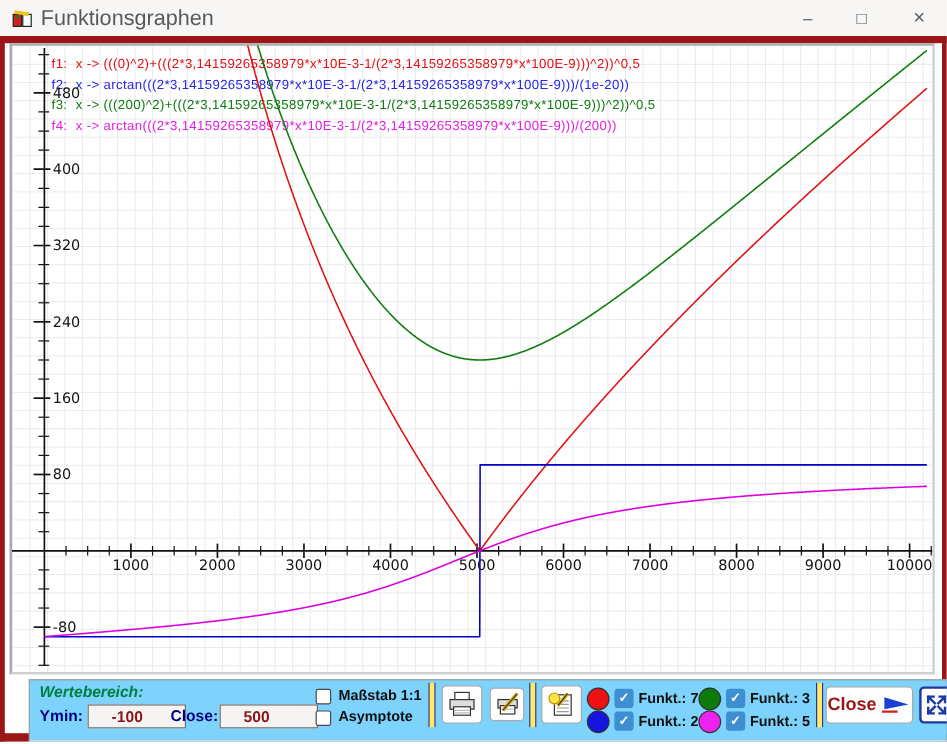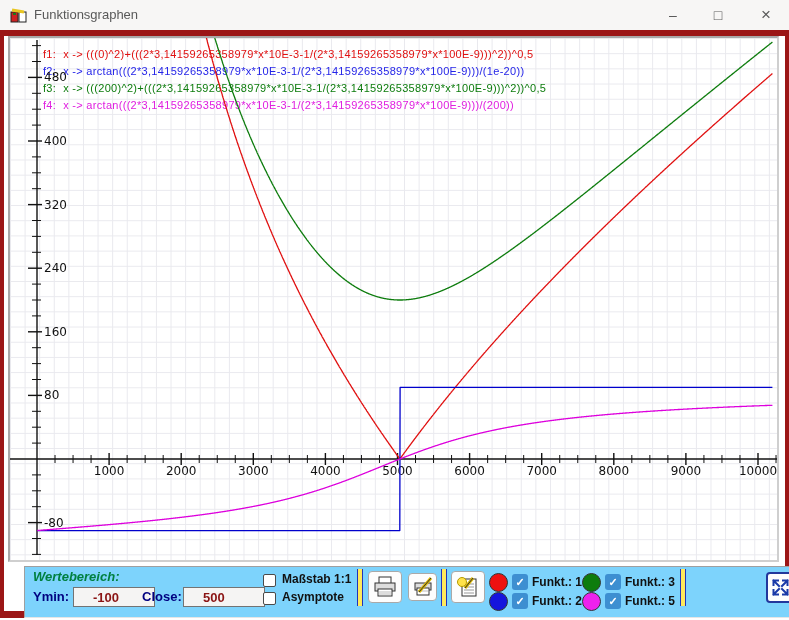--- a/index.html
+++ b/index.html
@@ -2,21 +2,21 @@
 <html><head>
 <meta charset="utf-8">
 <style>
   html,body{margin:0;padding:0}
   body{width:789px;height:620px;position:relative;background:#fff;
        font-family:"Liberation Sans",sans-serif;overflow:hidden}
   .abs{position:absolute}
 
   
   .titlebar{left:0;top:0;width:789px;height:30px;background:#f7f6f5}
-  .title-text{left:34px;top:0;height:33px;line-height:30px;font-size:13px;color:#595959}
+  .title-text{left:34px;top:0;height:33px;line-height:30px;font-size:18px;color:#595959}
   .winbtn{top:0;height:30px;line-height:30px;width:22px;text-align:center;color:#5a5a5a;font-size:14px}
   .winbtn.close-x{font-size:17px}
   .border-red{background:#9b1616}
   .b-top{left:0;top:30px;width:789px;height:6px}
   .b-left{left:0;top:30px;width:4px;height:588px}
   .b-right{left:785px;top:30px;width:4px;height:588px}
   .b-bottom{left:0;top:611px;width:789px;height:7px}
 
   
   .chart-panel{left:8px;top:36px;width:771px;height:526px;box-sizing:border-box;
@@ -229,33 +229,40 @@
       <line x1="8" y1="14" x2="18" y2="14" stroke="#999"></line>
       <line x1="8" y1="17" x2="18" y2="17" stroke="#999"></line>
       <circle cx="6" cy="6" r="4.5" fill="#ffe24a" stroke="#b59a00"></circle>
       <line x1="17" y1="2" x2="9" y2="12" stroke="#d9b400" stroke-width="3"></line>
       <line x1="17" y1="2" x2="9" y2="12" stroke="#333" stroke-width="1"></line>
     </svg>
   </div>
 
   <div class="abs dot" style="left: 464px; top: 6px; background: rgb(238, 17, 17);"></div>
   <div class="abs cbx" style="left:487px;top:7px">✓</div>
-  <div class="abs fk-lbl" style="left:507px;top:8px">Funkt.: 1</div>
+  <div class="abs fk-lbl" style="left:507px;top:8px">Funkt.: 7</div>
   <div class="abs dot" style="left: 464px; top: 25px; background: rgb(21, 21, 221);"></div>
   <div class="abs cbx" style="left:487px;top:26px">✓</div>
   <div class="abs fk-lbl" style="left:507px;top:27px">Funkt.: 2</div>
   <div class="abs dot" style="left: 557px; top: 6px; background: rgb(13, 124, 13);"></div>
   <div class="abs cbx" style="left:580px;top:7px">✓</div>
   <div class="abs fk-lbl" style="left:600px;top:8px">Funkt.: 3</div>
   <div class="abs dot" style="left: 557px; top: 25px; background: rgb(238, 34, 238);"></div>
   <div class="abs cbx" style="left:580px;top:26px">✓</div>
   <div class="abs fk-lbl" style="left:600px;top:27px">Funkt.: 5</div>
 
   <div class="abs sep" style="left:655px;top:2px"></div>
 
+  <div class="abs close-btn" style="left:663px;top:5px;width:73px;height:31px">
+    <span class="close-txt">Close</span>
+    <svg width="24" height="17">
+      <polygon points="2,2 22,8 2,12" fill="#1a3fd4"></polygon>
+      <line x1="0" y1="14" x2="13" y2="14" stroke="#c22" stroke-width="2"></line>
+    </svg>
+  </div>
 
   <div class="abs expand-btn" style="left:741px;top:5px;width:29px;height:31px">
     <svg width="21" height="21" style="stroke:#1a3aa8;stroke-width:2;fill:none;stroke-linecap:square">
       <path d="M9,9 L3.5,3.5 M3.5,8 L3.5,3.5 L8,3.5"></path>
       <path d="M12,9 L17.5,3.5 M13,3.5 L17.5,3.5 L17.5,8"></path>
       <path d="M9,12 L3.5,17.5 M3.5,13 L3.5,17.5 L8,17.5"></path>
       <path d="M12,12 L17.5,17.5 M17.5,13 L17.5,17.5 L13,17.5"></path>
     </svg>
   </div>
 </div>

